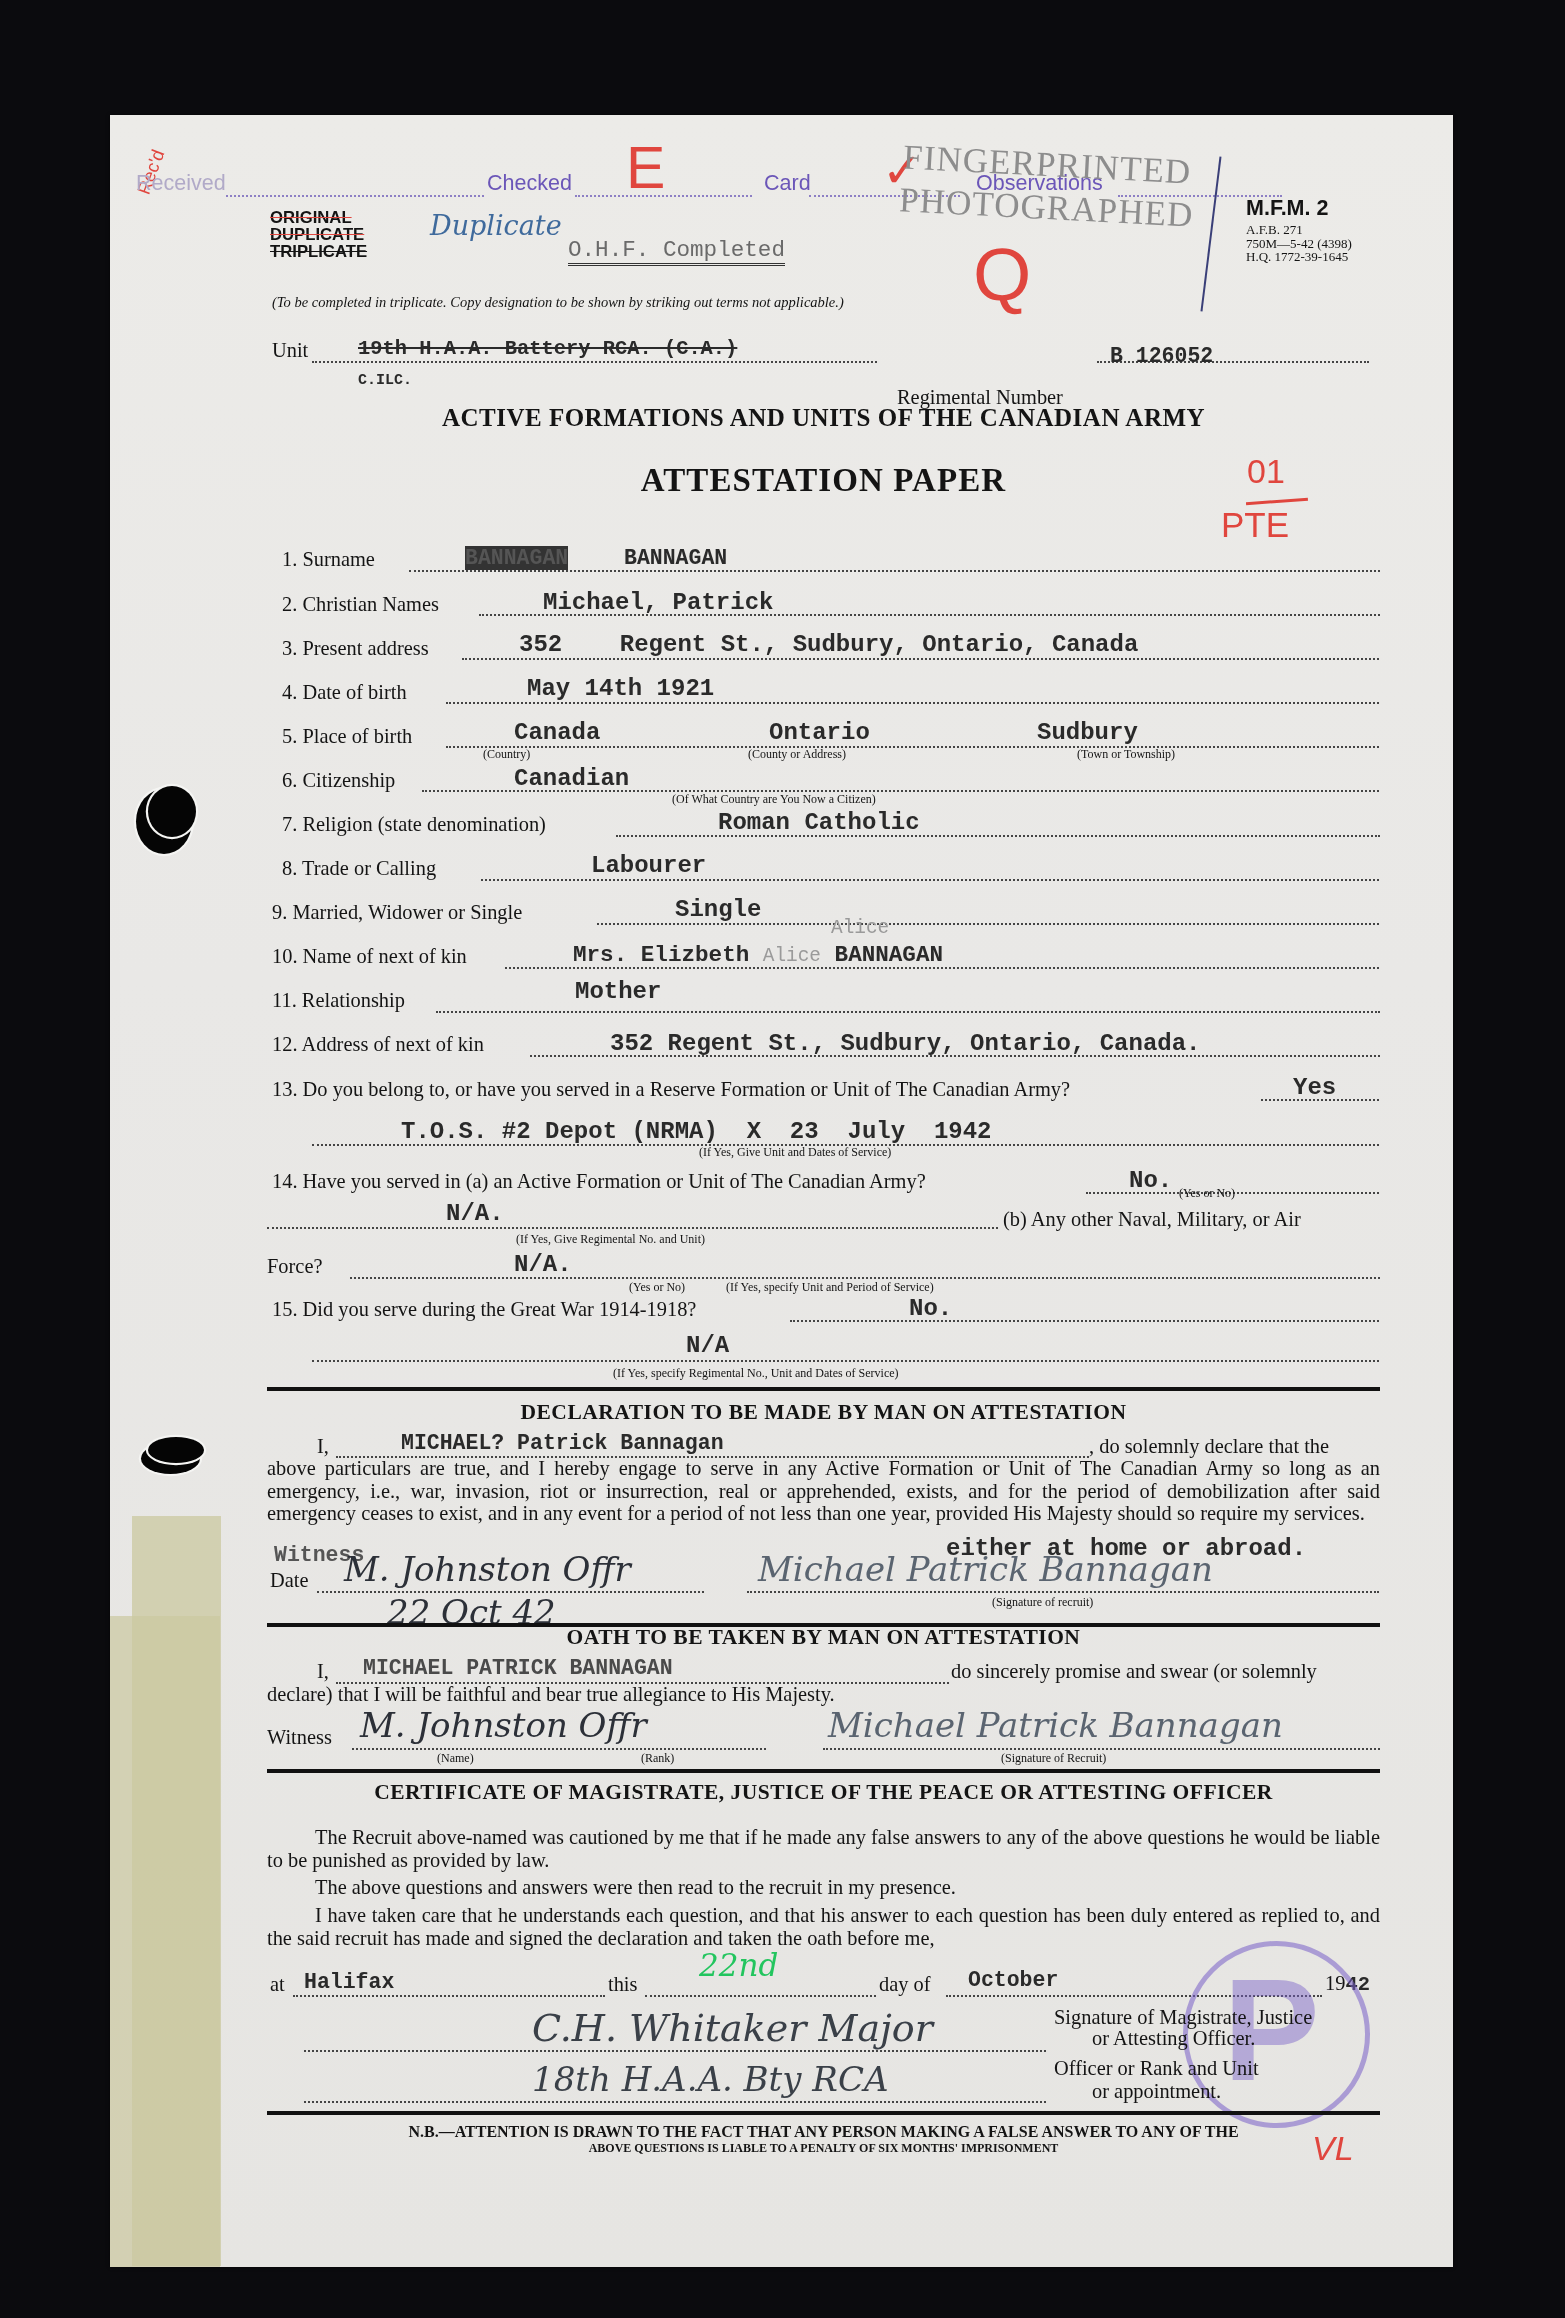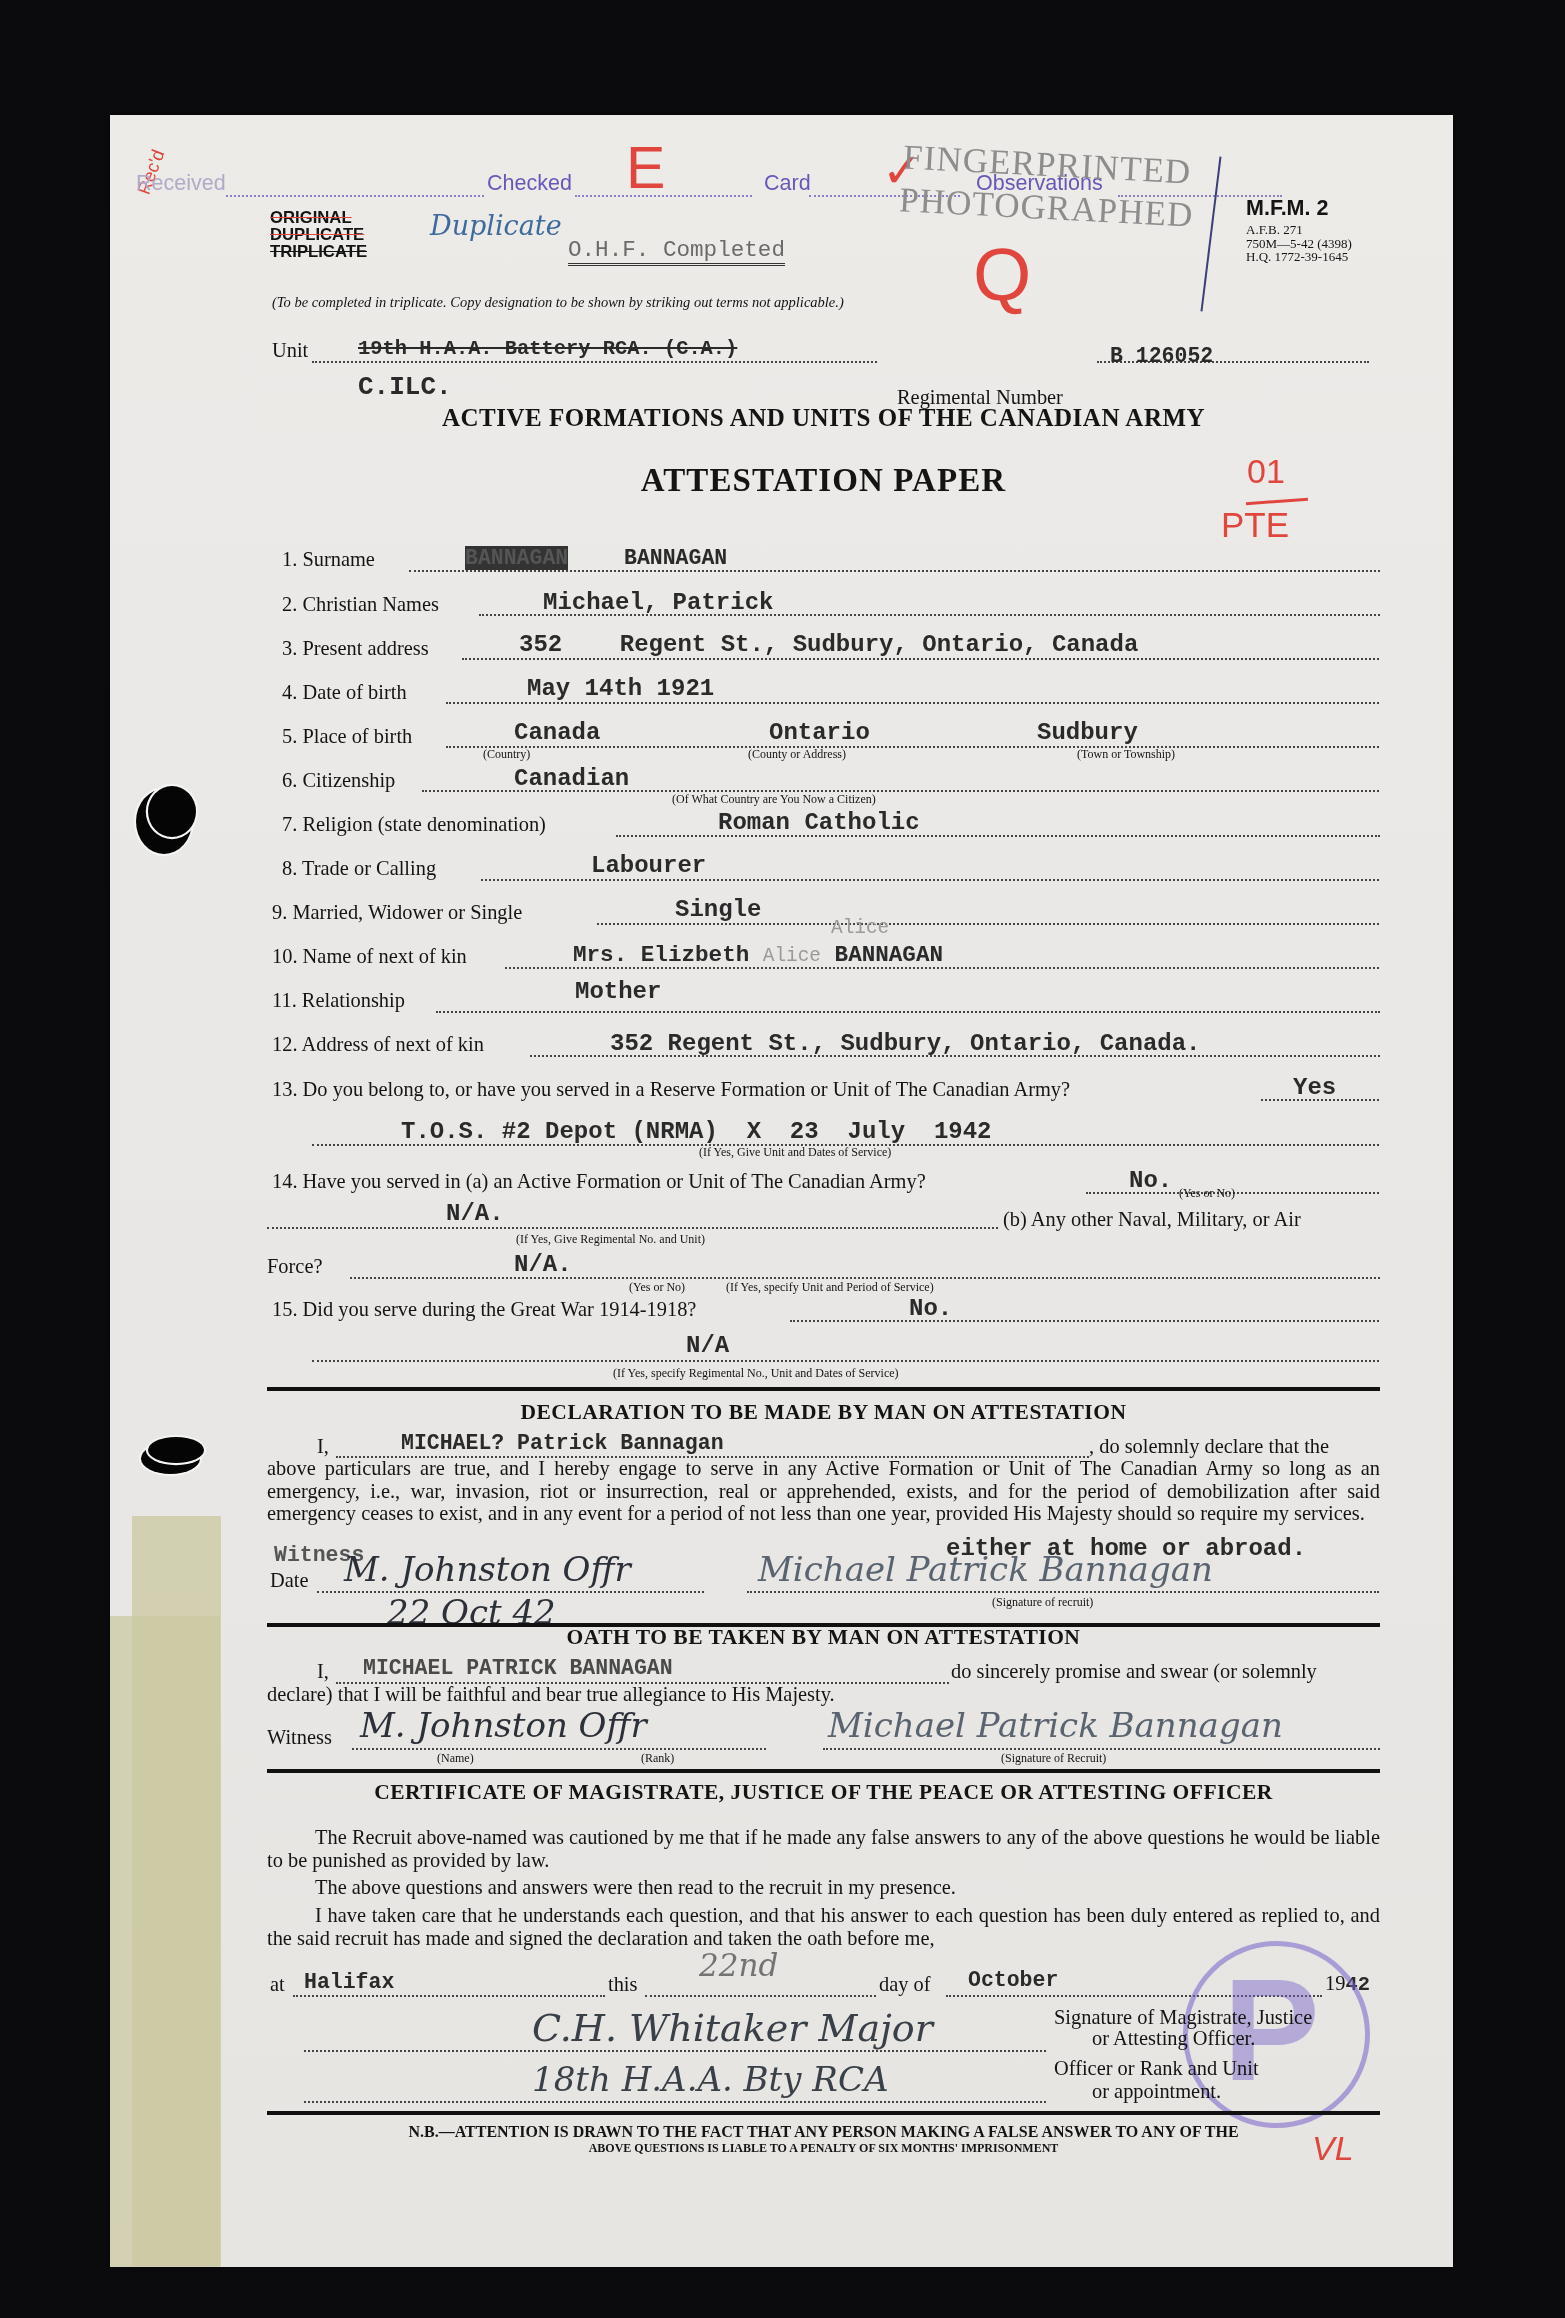--- a/index.html
+++ b/index.html
@@ -73,21 +73,21 @@
 <div class="abs" style="left:272px;top:294px;font-size:14.5px;font-style:italic;">(To be completed in triplicate. Copy designation to be shown by striking out terms not applicable.)</div>
 
 <div class="abs" style="left:1246px;top:196px;font-family:'Liberation Sans',sans-serif;font-weight:bold;font-size:21.5px;">M.F.M. 2</div>
 <div class="abs" style="left:1246px;top:222px;font-size:13px;">A.F.B. 271</div>
 <div class="abs" style="left:1246px;top:236px;font-size:13px;">750M—5-42 (4398)</div>
 <div class="abs" style="left:1246px;top:249px;font-size:13px;">H.Q. 1772-39-1645</div>
 
 <div class="abs lbl" style="left:272px;top:339px;">Unit</div>
 <div class="dots" style="left:312px;top:361px;width:565px;"></div>
 <div class="abs typed" style="left:358px;top:337px;font-size:20.4px;text-decoration:line-through;">19th H.A.A. Battery RCA. (C.A.)</div>
-<div class="abs typed" style="left:358px;top:372px;font-size:26px;">C.ILC.</div>
+<div class="abs typed" style="left:358px;top:372px;font-size:15px;">C.ILC.</div>
 <div class="abs lbl" style="left:897px;top:339px;margin-top:47px;">Regimental Number</div>
 <div class="dots" style="left:1097px;top:361px;width:272px;"></div>
 <div class="abs typed" style="left:1110px;top:344px;font-size:21.5px;">B 126052</div>
 
 <div class="abs center heading" style="left:267px;top:404px;width:1113px;font-size:25px;">ACTIVE FORMATIONS AND UNITS OF THE CANADIAN ARMY</div>
 <div class="abs center" style="left:267px;top:462px;width:1113px;font-size:33px;font-weight:bold;letter-spacing:1.1px;">ATTESTATION PAPER</div>
 <div class="abs red" style="left:1247px;top:452px;font-size:34px;">01</div>
 <div class="abs" style="left:1246px;top:500px;width:62px;height:3.2px;background:#e0463e;transform:rotate(-4deg);"></div>
 <div class="abs red" style="left:1221px;top:505px;font-size:35px;text-align:center;">PTE</div>
 
@@ -219,21 +219,21 @@
 <div class="abs center heading" style="left:267px;top:1780px;width:1113px;font-size:21.5px;">CERTIFICATE OF MAGISTRATE, JUSTICE OF THE PEACE OR ATTESTING OFFICER</div>
 <div class="para" style="top:1826px;text-indent:48px;">The Recruit above-named was cautioned by me that if he made any false answers to any of the above questions he would be liable to be punished as provided by law.</div>
 <div class="para" style="top:1876px;text-indent:48px;">The above questions and answers were then read to the recruit in my presence.</div>
 <div class="para" style="top:1904px;text-indent:48px;">I have taken care that he understands each question, and that his answer to each question has been duly entered as replied to, and the said recruit has made and signed the declaration and taken the oath before me,</div>
 
 <div class="abs lbl" style="left:270px;top:1973px;">at</div>
 <div class="dots" style="left:293px;top:1995px;width:312px;"></div>
 <div class="abs typed" style="left:304px;top:1970px;font-size:21.5px;">Halifax</div>
 <div class="abs lbl" style="left:608px;top:1973px;">this</div>
 <div class="dots" style="left:645px;top:1995px;width:231px;"></div>
-<div class="abs script" style="left:699px;top:1947px;font-size:31px;color:#737373;">22nd</div>
+<div class="abs script" style="left:699px;top:1947px;font-size:31px;color:#22c55e;">22nd</div>
 <div class="abs lbl" style="left:879px;top:1973px;">day of</div>
 <div class="dots" style="left:946px;top:1995px;width:376px;"></div>
 <div class="abs typed" style="left:968px;top:1968px;font-size:21.5px;">October</div>
 <div class="abs lbl" style="left:1325px;top:1972px;"><span>19</span><span class="typed">42</span></div>
 
 <div class="abs" style="left:1183px;top:1941px;width:177px;height:177px;border:5.4px solid rgba(120,95,200,.55);border-radius:50%;"></div>
 <div class="abs" style="left:1223px;top:1947px;font-family:'Liberation Sans',sans-serif;font-weight:bold;font-size:145px;color:rgba(120,95,200,.45);">P</div>
 
 <div class="dots" style="left:304px;top:2050px;width:742px;"></div>
 <div class="dots" style="left:304px;top:2101px;width:742px;"></div>

